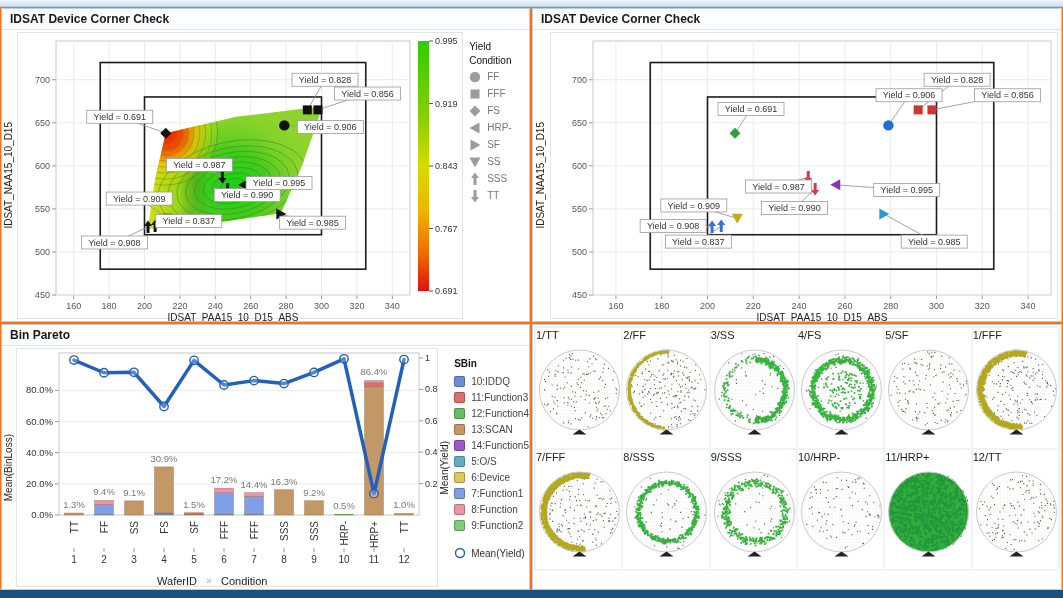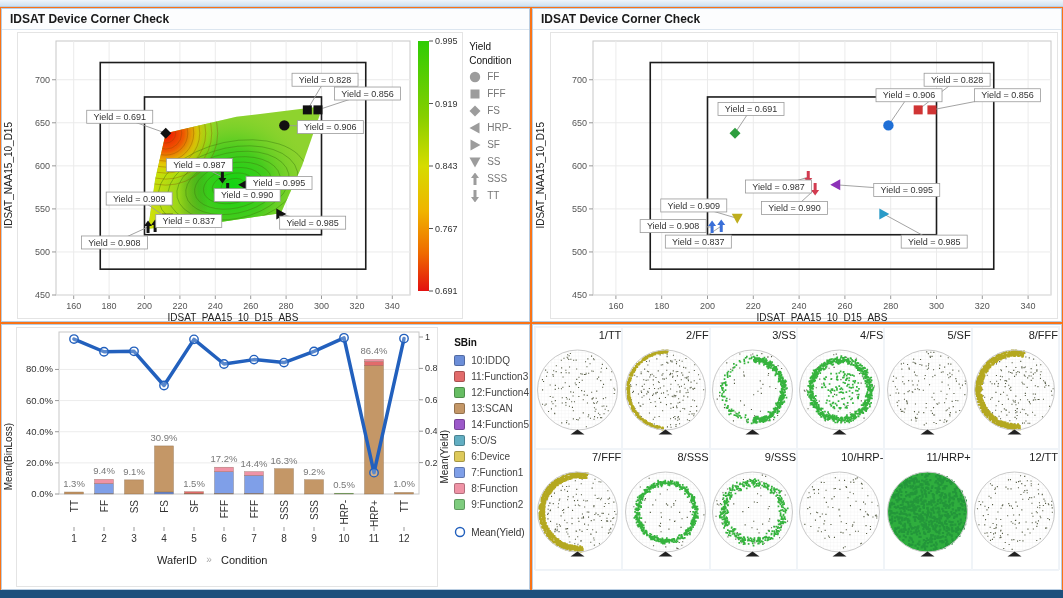--- a/index.html
+++ b/index.html
@@ -22,21 +22,21 @@
   .cond-legend .lg-title{font-weight:normal;color:#111;line-height:14px;}
   .lg-item{display:flex;align-items:center;gap:6px;height:17px;color:#777;}
   .sbin-legend{width:82px;padding:12px 0 4px 4px;font-size:10px;color:#444;}
   .sbin-legend .lg-title{font-weight:bold;color:#111;margin-bottom:4px;}
   .sbin-item{display:flex;align-items:center;gap:6px;height:16px;}
   .chip{width:11px;height:11px;border:1px solid rgba(0,0,0,.25);border-radius:2px;flex:0 0 11px;}
   .yield-lg{margin-top:14px;display:flex;align-items:center;gap:5px;color:#333;}
   .binmap-body{display:block;padding:1px;}
   .bin-grid{display:grid;grid-template-columns:repeat(6,1fr);grid-template-rows:122px 122px;
        width:100%;height:244px;border:1px solid #eef2f7;}
-  .bin-cell{border:1px solid #f0f4f8;display:flex;flex-direction:column;align-items:flex-end;overflow:hidden;}
+  .bin-cell{border:1px solid #f0f4f8;display:flex;flex-direction:column;align-items:flex-start;overflow:hidden;}
   .bin-label{font-size:11px;color:#222;height:14px;line-height:14px;}
   svg text{font-family:"Liberation Sans",sans-serif;}
 </style>
 </head>
 <body>
 
 <div class="app">
   <div class="top-strip"></div>
 
   <div class="grid">
@@ -416,20 +416,21 @@
                 <g>
                   <rect x="350.21" y="202.11694915254236" width="66" height="13" fill="#fff" stroke="#9a9a9a" stroke-width="0.8"></rect>
                   <text x="383.21" y="211.81694915254235" font-size="9" fill="#333" text-anchor="middle">Yield = 0.985</text>
                 </g>
               </svg></div>
         </div>
       </div>
     </section>
 
     <section class="panel">
+      <header class="panel-header">Bin Pareto</header>
       <div class="panel-body">
         <div class="vlabel">
           <span>Mean(BinLoss)</span>
           </div>
         <div class="chartbox">
           <div id="mount-pareto"><svg width="420" height="243">
                 <rect x="42" y="4" width="360" height="162" fill="#fff" stroke="#c8c8c8" stroke-width="1"></rect>
                 <line x1="38" y1="166" x2="42" y2="166" stroke="#999"></line>
                 <text x="36" y="169" font-size="9.5" fill="#333" text-anchor="end">0.0%</text>
                 <line x1="42" y1="134.86" x2="402" y2="134.86" stroke="#ececec"></line>
@@ -674,21 +675,21 @@
                   </pattern>
                 </defs>
                 <circle cx="43.5" cy="48" r="40" fill="#fff"></circle>
                 <circle cx="43.5" cy="48" r="40" fill="url(#gp4)"></circle>
                 <path d="M45.0 42.7h1.1M80.7 39.1h1.1M67.5 32.8h1.1M45.8 15.4h1.1M32.5 76.2h1.1M11.7 36.1h1.1M49.0 27.8h1.1M59.5 80.2h1.1M47.5 14.4h1.1M36.0 17.5h1.1M30.9 33.0h1.1M32.7 72.2h1.1M30.9 62.0h1.1M24.5 26.1h1.1M60.2 77.8h1.1M64.6 66.1h1.1M44.2 21.7h1.1M27.7 39.0h1.1M29.1 17.1h1.1M12.6 47.2h1.1M55.3 23.1h1.1M62.4 52.3h1.1M43.8 11.6h1.1M41.6 24.0h1.1M60.0 60.8h1.1M13.1 63.7h1.1M14.1 51.1h1.1M26.9 78.0h1.1M62.4 78.7h1.1M46.3 10.3h1.1M65.4 73.9h1.1M43.9 23.8h1.1M68.3 28.1h1.1M31.1 21.6h1.1M49.3 10.4h1.1M42.8 27.2h1.1M80.3 52.6h1.1M32.4 33.8h1.1M35.4 22.5h1.1M44.0 26.1h1.1M19.7 70.2h1.1M74.6 42.1h1.1M65.2 72.5h1.1M32.8 43.0h1.1M24.7 27.1h1.1M16.1 67.4h1.1M71.3 58.5h1.1M48.2 34.8h1.1M65.3 31.1h1.1M63.7 43.0h1.1M50.0 73.0h1.1M55.5 78.4h1.1M23.0 22.5h1.1M71.9 39.1h1.1M18.1 39.8h1.1M27.7 49.8h1.1M56.2 14.1h1.1M77.9 43.1h1.1M19.0 21.2h1.1M30.6 47.4h1.1M53.1 62.3h1.1M19.6 41.9h1.1M58.5 29.9h1.1M31.5 79.0h1.1M38.8 48.2h1.1M60.1 25.1h1.1M16.8 21.9h1.1M22.6 60.8h1.1M22.3 59.5h1.1M64.2 35.7h1.1M10.9 44.8h1.1M49.1 73.0h1.1M56.5 49.3h1.1M19.9 57.2h1.1M69.4 51.5h1.1M65.7 34.6h1.1M30.9 75.4h1.1M44.1 21.9h1.1M63.8 21.9h1.1M28.5 42.9h1.1M16.8 69.4h1.1M11.5 51.0h1.1M33.1 46.7h1.1M80.9 41.8h1.1M50.4 33.4h1.1M46.6 68.7h1.1M5.7 53.2h1.1M8.6 39.4h1.1M71.3 36.6h1.1M51.7 81.5h1.1M67.6 59.4h1.1M65.0 46.7h1.1M47.5 55.3h1.1M66.3 22.1h1.1M75.8 46.0h1.1M23.5 49.6h1.1M57.5 40.1h1.1M47.9 71.4h1.1M18.2 69.4h1.1M63.7 15.7h1.1M52.3 61.7h1.1M74.2 29.0h1.1M20.4 66.9h1.1M49.0 65.6h1.1M75.1 68.5h1.1M30.3 20.9h1.1M49.4 80.5h1.1M49.7 57.7h1.1M34.0 39.0h1.1M22.1 58.8h1.1M17.3 27.1h1.1M56.8 30.2h1.1M61.6 68.8h1.1M14.3 58.8h1.1M31.3 76.6h1.1M65.8 70.6h1.1M62.0 79.8h1.1M61.6 56.7h1.1M41.7 61.5h1.1M41.6 65.8h1.1M45.6 14.3h1.1M40.7 33.5h1.1M62.7 67.7h1.1M19.7 51.7h1.1M12.6 60.4h1.1M54.5 61.0h1.1M22.7 61.8h1.1M39.7 82.9h1.1M41.8 81.2h1.1M37.3 23.1h1.1M71.4 70.1h1.1M29.9 30.1h1.1M68.7 64.6h1.1M63.1 32.7h1.1M18.4 34.8h1.1M42.2 9.9h1.1M47.5 55.3h1.1M39.2 70.6h1.1M29.9 69.6h1.1M9.0 34.3h1.1M24.8 48.8h1.1M28.6 20.3h1.1M34.2 70.1h1.1M28.2 50.3h1.1M40.0 36.8h1.1M24.1 38.6h1.1M55.0 26.4h1.1M49.3 51.3h1.1M73.3 58.8h1.1M34.7 47.6h1.1" stroke="#555b44" stroke-width="1.1" fill="none"></path>
                 <circle cx="43.5" cy="48" r="40" fill="none" stroke="#c9c9c9" stroke-width="1"></circle>
                 <path d="M36.5 92.5L50.5 92.5L43.5 87.5Z" fill="#222"></path>
               </svg>
             </div>
             <div class="bin-cell">
-              <div class="bin-label">8/FFF</div>
+              <div class="bin-label">1/FFF</div>
               <svg width="87" height="106">
                 <defs>
                   <pattern id="gp5" width="3.4" height="3.4" patternUnits="userSpaceOnUse">
                     <path d="M3.4 0H0V3.4" fill="none" stroke="#ededed" stroke-width="0.5"></path>
                   </pattern>
                 </defs>
                 <circle cx="43.5" cy="48" r="40" fill="#fff"></circle>
                 <circle cx="43.5" cy="48" r="40" fill="url(#gp5)"></circle>
                 <path d="M46.3 29.6h1.1M24.1 74.8h1.1M43.0 34.4h1.1M40.5 31.1h1.1M66.4 44.6h1.1M33.6 44.6h1.1M43.5 75.4h1.1M73.7 40.9h1.1M37.2 43.2h1.1M43.9 68.5h1.1M26.4 44.4h1.1M44.3 54.1h1.1M43.8 58.7h1.1M49.2 19.4h1.1M67.5 57.5h1.1M70.9 74.8h1.1M31.3 82.0h1.1M38.3 78.7h1.1M54.4 29.7h1.1M34.0 41.5h1.1M5.8 46.6h1.1M61.0 70.2h1.1M26.8 41.6h1.1M29.9 28.7h1.1M73.5 40.1h1.1M62.3 57.7h1.1M63.1 55.8h1.1M69.5 29.7h1.1M27.5 74.2h1.1M11.1 47.7h1.1M51.2 41.7h1.1M34.8 24.6h1.1M68.9 32.7h1.1M29.3 27.7h1.1M56.2 73.1h1.1M50.3 24.7h1.1M48.9 70.3h1.1M56.5 81.3h1.1M78.1 64.4h1.1M41.6 58.2h1.1M30.8 62.5h1.1M59.5 30.3h1.1M18.8 39.8h1.1M20.5 41.8h1.1M61.9 32.1h1.1M61.7 52.0h1.1M77.2 43.6h1.1M52.8 33.1h1.1M52.9 81.0h1.1M13.1 55.2h1.1M38.1 46.8h1.1M9.0 60.8h1.1M63.8 43.8h1.1M34.5 38.5h1.1M16.2 29.3h1.1M68.9 36.4h1.1M24.6 63.8h1.1M23.0 41.9h1.1M32.0 50.3h1.1M44.8 30.8h1.1M45.6 73.5h1.1M33.3 38.7h1.1M52.5 25.6h1.1M43.7 60.3h1.1M57.7 15.9h1.1M34.6 68.4h1.1M53.8 53.5h1.1M57.7 59.5h1.1M6.1 47.6h1.1M45.4 69.9h1.1M42.3 59.7h1.1M59.6 34.0h1.1M21.0 70.9h1.1M46.9 61.0h1.1M71.9 57.3h1.1M39.1 30.5h1.1M45.8 66.6h1.1M34.5 67.8h1.1M54.3 15.0h1.1M56.1 57.7h1.1M16.7 67.9h1.1M58.0 60.2h1.1M59.6 26.6h1.1M56.1 35.9h1.1M45.5 66.7h1.1M24.4 50.4h1.1M52.6 67.7h1.1M52.0 11.3h1.1M28.9 34.2h1.1M63.5 30.7h1.1M53.6 34.2h1.1M37.5 37.0h1.1M50.8 67.3h1.1M19.0 57.2h1.1M30.8 34.7h1.1M12.1 41.0h1.1M63.8 52.1h1.1M8.1 42.4h1.1M28.9 37.8h1.1M35.3 73.1h1.1M59.7 38.4h1.1M37.6 70.2h1.1M41.7 84.8h1.1M58.2 81.3h1.1M39.3 48.4h1.1M44.4 62.7h1.1M73.2 45.1h1.1M24.1 68.3h1.1M43.3 81.9h1.1M29.1 52.4h1.1M62.1 17.1h1.1M53.8 51.4h1.1M29.0 76.8h1.1M48.9 57.7h1.1M43.3 12.0h1.1M26.4 78.9h1.1M61.8 58.3h1.1M66.5 57.5h1.1M81.6 46.7h1.1M52.6 42.3h1.1M44.2 70.8h1.1M65.4 27.9h1.1M39.2 45.4h1.1M63.4 73.3h1.1M47.9 30.3h1.1M35.1 39.3h1.1M22.5 22.0h1.1M34.4 16.7h1.1M74.4 43.3h1.1M44.3 25.5h1.1M11.7 53.7h1.1M20.5 55.6h1.1M53.8 25.0h1.1M57.5 33.9h1.1M27.2 59.4h1.1M15.7 33.2h1.1M48.3 12.2h1.1M40.4 62.3h1.1M13.5 24.7h1.1M28.1 19.6h1.1M24.9 21.9h1.1M8.5 60.1h1.1M80.5 53.2h1.1M65.3 29.1h1.1M54.3 71.6h1.1M72.0 38.8h1.1M55.6 45.4h1.1M42.2 28.4h1.1M50.4 25.9h1.1M79.9 49.1h1.1M25.1 39.2h1.1M24.9 33.5h1.1M32.8 66.9h1.1M29.8 69.7h1.1M36.8 57.1h1.1M35.5 53.3h1.1M65.0 23.1h1.1M37.3 29.9h1.1M64.1 57.8h1.1M54.4 79.0h1.1M44.7 32.7h1.1M58.8 61.7h1.1M45.0 76.8h1.1M61.4 36.3h1.1M40.6 20.8h1.1M50.5 40.3h1.1M51.0 81.1h1.1M6.9 45.5h1.1M73.9 41.5h1.1M69.2 22.7h1.1" stroke="#555b44" stroke-width="1.1" fill="none"></path>
                 <path d="M16.7 19.0h2M32.9 12.7h2M9.0 57.3h2M11.5 27.6h2M7.5 42.1h2M5.7 49.2h2M39.9 86.7h2M43.9 10.5h2M18.7 71.8h2M7.2 58.2h2M11.7 66.9h2M41.5 10.3h2M6.0 52.1h2M50.3 14.7h2M6.8 52.2h2M15.8 23.8h2M16.4 25.0h2M42.0 11.0h2M25.5 17.0h2M7.4 50.4h2M18.2 76.8h2M6.3 60.0h2M38.1 85.5h2M16.8 72.2h2M8.6 61.2h2M24.1 78.1h2M20.0 76.5h2M15.0 25.4h2M48.0 8.9h2M10.1 58.6h2M43.4 85.8h2M32.6 10.1h2M26.4 83.2h2M37.5 11.6h2M28.9 15.7h2M47.1 13.7h2M33.1 81.3h2M11.1 32.4h2M18.5 23.7h2M26.4 80.1h2M13.9 66.3h2M34.4 84.5h2M8.3 52.6h2M12.2 26.4h2M43.6 86.5h2M15.3 73.3h2M35.6 13.4h2M46.0 13.6h2M21.3 74.3h2M28.6 15.2h2M18.0 17.8h2M33.1 82.4h2M6.8 34.9h2M41.5 84.7h2M16.3 19.7h2M9.2 28.6h2M11.3 70.3h2M7.0 49.2h2M22.5 76.4h2M42.5 85.6h2M24.9 19.5h2M13.1 63.7h2M5.5 37.6h2M11.7 68.1h2M7.0 50.7h2M26.8 80.8h2M40.5 10.8h2M14.5 67.0h2M6.9 40.1h2M33.2 82.9h2M44.3 10.4h2M11.0 65.1h2M44.6 10.6h2M20.3 74.1h2M24.3 15.2h2M15.5 69.8h2M33.2 83.8h2M8.7 31.2h2M36.7 12.0h2M48.7 11.4h2M20.3 22.2h2M6.9 49.0h2M12.0 63.8h2M12.7 63.1h2M48.0 9.2h2M11.0 61.2h2M37.0 85.1h2M10.9 36.6h2M15.1 23.5h2M26.0 82.9h2M31.3 11.2h2M42.5 12.4h2M10.8 63.0h2M21.6 77.7h2M14.6 71.1h2M6.6 55.9h2M15.5 26.6h2M21.3 15.7h2M9.4 64.0h2M11.6 29.6h2M42.2 82.9h2M33.5 80.6h2M9.9 56.9h2M47.8 85.5h2M15.1 29.2h2M11.6 33.6h2M42.4 9.9h2M25.0 82.1h2M11.2 70.3h2M5.5 44.4h2M35.8 81.3h2M36.9 85.9h2M12.5 33.5h2M18.1 74.3h2M47.7 84.1h2M27.0 16.5h2M42.5 83.4h2M42.4 86.4h2M29.8 83.2h2M11.6 66.9h2M10.8 37.2h2M11.0 67.4h2M39.0 84.1h2M17.1 22.7h2M14.1 25.5h2M49.9 10.5h2M14.6 21.1h2M10.2 31.2h2M36.6 82.9h2M32.3 15.2h2M37.5 9.2h2M14.3 24.9h2M43.5 8.8h2M5.9 45.2h2M18.1 78.3h2M33.0 84.0h2M10.8 32.2h2M9.7 65.8h2M8.4 41.8h2M9.5 55.6h2M30.4 14.3h2M36.5 83.0h2M6.1 55.6h2M5.9 43.9h2M4.7 42.0h2M5.0 39.3h2M33.5 11.5h2M15.6 69.2h2M9.0 35.5h2M46.4 85.6h2M41.6 11.5h2M44.0 83.6h2M41.9 12.6h2M42.6 82.8h2M7.5 41.2h2M22.6 75.2h2M11.0 28.5h2M11.8 24.3h2M5.5 44.8h2M23.6 81.7h2M36.2 10.5h2M7.8 59.7h2M26.5 79.8h2M8.9 30.1h2M40.0 13.4h2M12.6 24.2h2M9.5 35.2h2M10.1 36.9h2M50.9 14.0h2M37.1 82.6h2M12.3 69.1h2M40.2 84.5h2M9.9 40.0h2M14.1 71.8h2M5.9 36.2h2M7.4 51.5h2M32.8 83.9h2M35.9 14.6h2M24.4 19.4h2M29.3 79.8h2M18.2 23.5h2M22.9 16.5h2M21.7 76.5h2M9.0 61.2h2M37.1 86.4h2M43.5 84.9h2M27.7 80.3h2M7.6 38.3h2M8.2 47.1h2M12.5 64.5h2M47.8 10.5h2M32.6 80.9h2M7.2 56.6h2M36.6 86.7h2M12.8 24.4h2M28.7 81.1h2M8.6 45.7h2M10.7 39.0h2M28.5 16.1h2M46.5 85.6h2M26.0 12.8h2M29.5 12.8h2M33.7 82.7h2M20.6 76.7h2M29.8 16.5h2M22.4 76.2h2M47.9 87.3h2M14.5 25.7h2M25.2 78.6h2M11.7 67.3h2M10.4 28.9h2M23.3 77.9h2M45.4 84.2h2M27.6 17.3h2M9.4 59.0h2M15.3 68.0h2M47.6 85.3h2M41.4 11.0h2M10.5 29.0h2M50.1 12.2h2M6.0 53.0h2M8.1 49.5h2M21.7 16.7h2M31.2 83.6h2M41.1 8.5h2M45.6 85.6h2M11.8 64.2h2M33.5 85.2h2M9.4 27.9h2M22.9 19.8h2M36.2 14.0h2M15.7 71.0h2M24.9 80.9h2M42.1 86.4h2M48.6 8.9h2M9.0 29.1h2M49.4 11.9h2M15.1 21.9h2M12.8 63.6h2M8.4 37.2h2M31.3 84.1h2M8.8 33.3h2M46.6 10.5h2M41.1 10.9h2M10.2 68.8h2M16.6 22.9h2M13.3 67.4h2M45.0 9.6h2M6.3 34.6h2M9.4 39.5h2M20.6 80.0h2M21.8 17.6h2M11.1 31.4h2M18.1 76.0h2M49.1 11.4h2M25.9 17.9h2M45.7 13.3h2M11.9 32.5h2M13.6 25.6h2M10.3 30.4h2M30.3 79.8h2M31.3 15.8h2M20.4 18.8h2M46.2 9.4h2M40.9 83.8h2M16.5 26.4h2M7.9 31.4h2M6.0 49.9h2M36.9 14.6h2M51.2 12.6h2M8.5 32.3h2M11.1 28.7h2M42.0 12.2h2M5.4 53.1h2M29.4 84.8h2M25.1 18.9h2M43.8 86.5h2M11.7 33.0h2M44.9 12.3h2M11.5 32.6h2M18.1 77.8h2M12.0 68.2h2M38.7 13.3h2M29.0 84.8h2M35.8 86.3h2M12.6 66.5h2M13.2 73.4h2M8.1 46.4h2M17.0 69.4h2M31.5 82.0h2M41.9 82.5h2M8.9 40.8h2M50.9 14.2h2M39.4 81.9h2M7.6 56.9h2M35.9 86.1h2M15.1 72.0h2M23.9 20.1h2M29.2 15.6h2M24.7 76.9h2M39.5 12.6h2M37.2 11.5h2M7.7 34.1h2M42.3 11.6h2M24.4 19.2h2M23.1 76.3h2M14.4 27.3h2M48.8 13.3h2M44.4 12.7h2M12.9 70.5h2M21.1 16.6h2M12.9 24.4h2M41.8 12.1h2M15.7 25.3h2M31.3 83.7h2M10.5 32.8h2M33.8 83.9h2M12.3 28.4h2M12.3 62.8h2M20.3 22.7h2M20.9 78.8h2M28.9 79.2h2M47.0 86.8h2M19.8 16.9h2M6.3 55.4h2M14.7 73.5h2M9.5 46.5h2M34.8 83.9h2M12.9 64.7h2M17.7 24.2h2M6.5 57.3h2M9.2 59.5h2M14.8 73.4h2M30.9 13.6h2M43.4 84.3h2M40.8 82.6h2M20.6 18.7h2M8.5 35.5h2M9.6 34.7h2M16.5 24.5h2M12.4 64.3h2M27.4 81.6h2M40.5 9.9h2M28.9 13.5h2M17.4 76.8h2M12.1 61.5h2M12.8 72.2h2M11.3 31.1h2M6.2 54.7h2M4.4 50.3h2M25.3 82.1h2M10.4 37.6h2M19.8 72.6h2M10.9 58.7h2M11.8 34.0h2M19.8 76.3h2M32.3 82.8h2M34.7 13.5h2M17.7 22.6h2M16.9 21.2h2M10.7 38.7h2M30.4 15.1h2M7.4 36.5h2M10.6 64.7h2M14.3 24.5h2M4.4 44.9h2M16.1 68.9h2M12.1 34.4h2M32.2 15.7h2M15.8 19.7h2M9.9 66.5h2M42.4 83.4h2M44.2 10.6h2M28.8 17.1h2M5.7 50.1h2M28.0 80.2h2M44.2 12.1h2M15.3 74.1h2M43.1 13.7h2M15.9 69.1h2M24.7 18.1h2M50.9 11.9h2M24.4 82.4h2M21.3 74.5h2M26.4 83.1h2M39.3 85.9h2M47.2 11.0h2M34.9 84.5h2M33.5 15.0h2M23.3 77.5h2M10.2 29.4h2M15.2 73.1h2M41.1 87.4h2M8.6 48.1h2M38.9 13.8h2M31.6 82.6h2M22.8 79.2h2M29.3 15.8h2M8.9 56.5h2M45.3 10.8h2M8.6 66.1h2M11.7 29.9h2M13.2 66.7h2M16.6 69.3h2M45.2 9.0h2M5.5 45.5h2M5.4 42.7h2M24.2 82.1h2M24.4 82.2h2M7.5 55.4h2M9.1 63.2h2M9.4 39.3h2M35.8 84.9h2M25.4 13.3h2M6.0 49.9h2M24.1 16.7h2M25.1 16.6h2M20.6 78.7h2M41.0 85.4h2M50.8 11.7h2M16.2 69.4h2M22.3 19.6h2M32.0 81.3h2M27.5 82.0h2M32.3 84.6h2M40.5 83.2h2M8.3 40.0h2M8.6 59.1h2M22.4 78.7h2M8.0 48.1h2M10.0 65.7h2M5.0 53.9h2M18.1 18.7h2M40.0 8.6h2M27.2 81.6h2M46.0 12.3h2M27.0 14.4h2M10.0 41.9h2M14.1 30.4h2M39.1 86.6h2M4.2 48.9h2M46.2 11.0h2M9.3 46.4h2M9.5 31.3h2M41.6 83.3h2M26.7 81.2h2M4.1 46.2h2M39.4 84.4h2M32.5 81.9h2M31.4 13.4h2M4.4 44.0h2M32.6 80.7h2M30.5 83.8h2M29.8 82.7h2M31.2 81.3h2M6.3 46.4h2M50.9 14.0h2M37.2 86.9h2M8.8 56.2h2M43.4 12.7h2M9.8 41.8h2M20.0 75.4h2M12.9 70.9h2M10.3 38.5h2M17.4 23.7h2M43.1 9.6h2M10.3 27.2h2M38.0 12.2h2M6.8 36.7h2M36.5 10.8h2M12.9 24.7h2M4.8 47.1h2M28.5 81.9h2M45.4 9.8h2M28.4 81.5h2M33.2 84.7h2M24.7 76.5h2M37.1 82.4h2M17.0 72.3h2M22.9 15.8h2M12.6 69.0h2M22.2 81.1h2M17.1 70.1h2M49.7 10.0h2M37.6 13.0h2M34.6 12.8h2M11.7 35.7h2M32.4 80.3h2M10.8 64.7h2M12.8 27.3h2M10.7 30.4h2M40.3 10.3h2M14.4 27.2h2M10.4 33.9h2M49.6 12.5h2M24.9 13.9h2M7.9 48.2h2M27.0 79.3h2M7.3 45.5h2M6.6 37.4h2M9.3 37.7h2M12.4 27.5h2M8.9 46.3h2M32.9 10.0h2M35.1 83.3h2M15.3 75.3h2M7.9 57.8h2M9.5 41.8h2M4.3 52.1h2M14.7 66.1h2M30.5 80.6h2M12.0 61.9h2M29.3 15.3h2M6.1 59.7h2M11.0 70.3h2M16.4 19.2h2M9.4 41.7h2M17.6 73.0h2M8.4 39.1h2M41.9 82.8h2M6.8 37.3h2M16.4 71.2h2M31.0 84.6h2M15.0 22.1h2M32.1 81.0h2M10.4 65.5h2M8.7 63.0h2M11.1 62.2h2M20.2 76.5h2M18.6 72.8h2M11.4 70.1h2M17.6 74.5h2M5.0 47.7h2M46.8 86.7h2M4.5 40.9h2M33.2 84.1h2M13.5 72.7h2M30.5 82.7h2M30.1 11.2h2M5.4 43.1h2M10.0 63.7h2M12.7 29.6h2M5.2 44.3h2M20.6 77.4h2M13.4 23.3h2M36.3 84.7h2M36.4 10.5h2M45.2 84.4h2M45.4 85.3h2M24.4 77.2h2M22.5 80.5h2M4.1 47.8h2M31.3 15.3h2M41.4 83.1h2M44.0 85.3h2M30.4 15.3h2M8.1 54.3h2M11.9 60.8h2M19.2 18.5h2M22.4 76.5h2M32.4 80.3h2M27.8 83.3h2M6.2 47.5h2M10.7 58.7h2M9.7 28.6h2M45.3 11.2h2M12.9 70.1h2M9.1 48.3h2M16.9 19.2h2M8.6 53.3h2M22.4 77.2h2M8.9 38.9h2M9.4 53.1h2M34.7 81.8h2M28.7 17.4h2M22.2 79.9h2M29.1 80.8h2M10.0 63.4h2M29.8 83.6h2M43.8 84.4h2M19.5 20.0h2M8.7 39.9h2M31.3 15.2h2M5.1 41.1h2M10.1 33.3h2M30.2 14.9h2M14.4 72.6h2M39.5 86.5h2M40.2 85.2h2M39.8 83.5h2M24.4 14.3h2M9.5 54.9h2M8.6 40.5h2M19.0 77.1h2M10.7 61.0h2M11.8 25.9h2M16.1 73.3h2M13.7 24.2h2M16.4 21.6h2M15.0 21.7h2M10.9 64.8h2M26.9 83.0h2M41.8 84.3h2M43.0 9.4h2M19.2 20.2h2M12.3 68.6h2M34.5 82.1h2M20.2 21.6h2M4.6 44.6h2M39.5 82.1h2M21.9 20.4h2M49.3 13.5h2M33.1 14.2h2M8.1 48.1h2M24.6 15.4h2M46.7 83.2h2M7.6 60.1h2M25.2 80.1h2M7.5 39.4h2M32.5 11.3h2M49.9 11.5h2M20.3 73.3h2M24.6 18.6h2M10.2 32.1h2M42.3 13.9h2M34.8 84.5h2M24.1 20.0h2M6.7 40.0h2M18.5 72.2h2M5.8 53.4h2M6.6 41.8h2M6.3 38.0h2M42.5 85.0h2M23.7 76.5h2M9.5 58.4h2M23.9 75.9h2M11.8 31.5h2M7.8 45.2h2M12.8 28.0h2M15.3 26.6h2M24.5 78.7h2M27.4 82.6h2M38.7 87.0h2M26.5 14.2h2M25.6 79.0h2M46.1 82.7h2M31.1 16.0h2M7.2 48.4h2M11.7 24.8h2M8.2 58.1h2M35.4 85.9h2M30.1 81.2h2M45.6 11.8h2M37.9 86.4h2M32.4 84.5h2M30.4 15.5h2M32.8 15.2h2M8.5 40.8h2M46.6 87.2h2M9.0 33.7h2M9.3 47.0h2M19.3 74.2h2M40.8 10.8h2M11.8 68.3h2M44.5 10.4h2M52.4 11.1h2M46.5 83.2h2M19.7 17.5h2M37.0 86.8h2M13.9 69.1h2M46.4 13.9h2M8.6 32.7h2M41.0 85.3h2M15.3 21.1h2M14.9 24.2h2M41.7 12.8h2M17.6 25.1h2M18.2 25.3h2M10.7 36.7h2M17.4 72.2h2M46.0 10.7h2M40.1 12.0h2M10.7 66.0h2M38.8 83.2h2M40.9 13.4h2M9.9 61.4h2M6.7 57.0h2M29.3 81.0h2M9.1 45.4h2M10.8 58.5h2M37.2 85.3h2M36.9 83.7h2M26.7 13.8h2M6.0 51.7h2M15.3 69.1h2M5.5 57.0h2M24.5 77.6h2M7.6 52.9h2M52.0 9.5h2M21.1 22.4h2M34.1 9.9h2M38.8 81.8h2M6.8 54.1h2M9.2 37.1h2M8.6 46.1h2M27.9 12.6h2M12.6 66.4h2M13.7 65.5h2M43.5 8.5h2M5.3 48.1h2M39.9 82.6h2M11.4 36.4h2M22.6 17.2h2M40.8 83.8h2M14.0 28.8h2M30.8 14.2h2M12.4 70.5h2M14.5 25.3h2M14.7 27.8h2M21.5 74.8h2M8.3 43.4h2M39.0 86.2h2M8.7 63.5h2M28.5 13.5h2M17.6 70.1h2M43.8 83.3h2M50.1 12.6h2M9.3 30.6h2M40.0 83.6h2M5.5 46.8h2M43.9 8.6h2M30.3 79.8h2M36.5 12.6h2M24.3 19.2h2M39.2 11.9h2M25.1 79.6h2M16.0 23.4h2M8.1 45.3h2M15.6 28.4h2M5.7 54.8h2M21.3 17.3h2M39.7 9.2h2M18.7 73.6h2M28.2 15.0h2M40.1 8.8h2M6.8 62.7h2M6.5 50.2h2M10.8 28.9h2M46.0 82.3h2M21.6 17.0h2M31.8 10.6h2M20.9 20.9h2M38.6 10.9h2M15.9 70.0h2M18.8 19.7h2M42.2 11.6h2M12.2 66.9h2M22.5 77.5h2M41.6 83.9h2M49.0 12.6h2M14.6 28.8h2M23.1 18.5h2M11.9 24.9h2M10.1 54.3h2M24.5 16.8h2M16.7 26.3h2M22.0 21.0h2M20.8 75.7h2M10.3 62.5h2M10.7 27.8h2M8.8 48.5h2M10.5 69.7h2M12.7 26.1h2M8.0 44.6h2M30.4 13.7h2M11.1 37.1h2M17.9 72.3h2M30.2 81.4h2M17.3 71.2h2M20.1 18.8h2" stroke="#b4a820" stroke-width="2" fill="none"></path>

